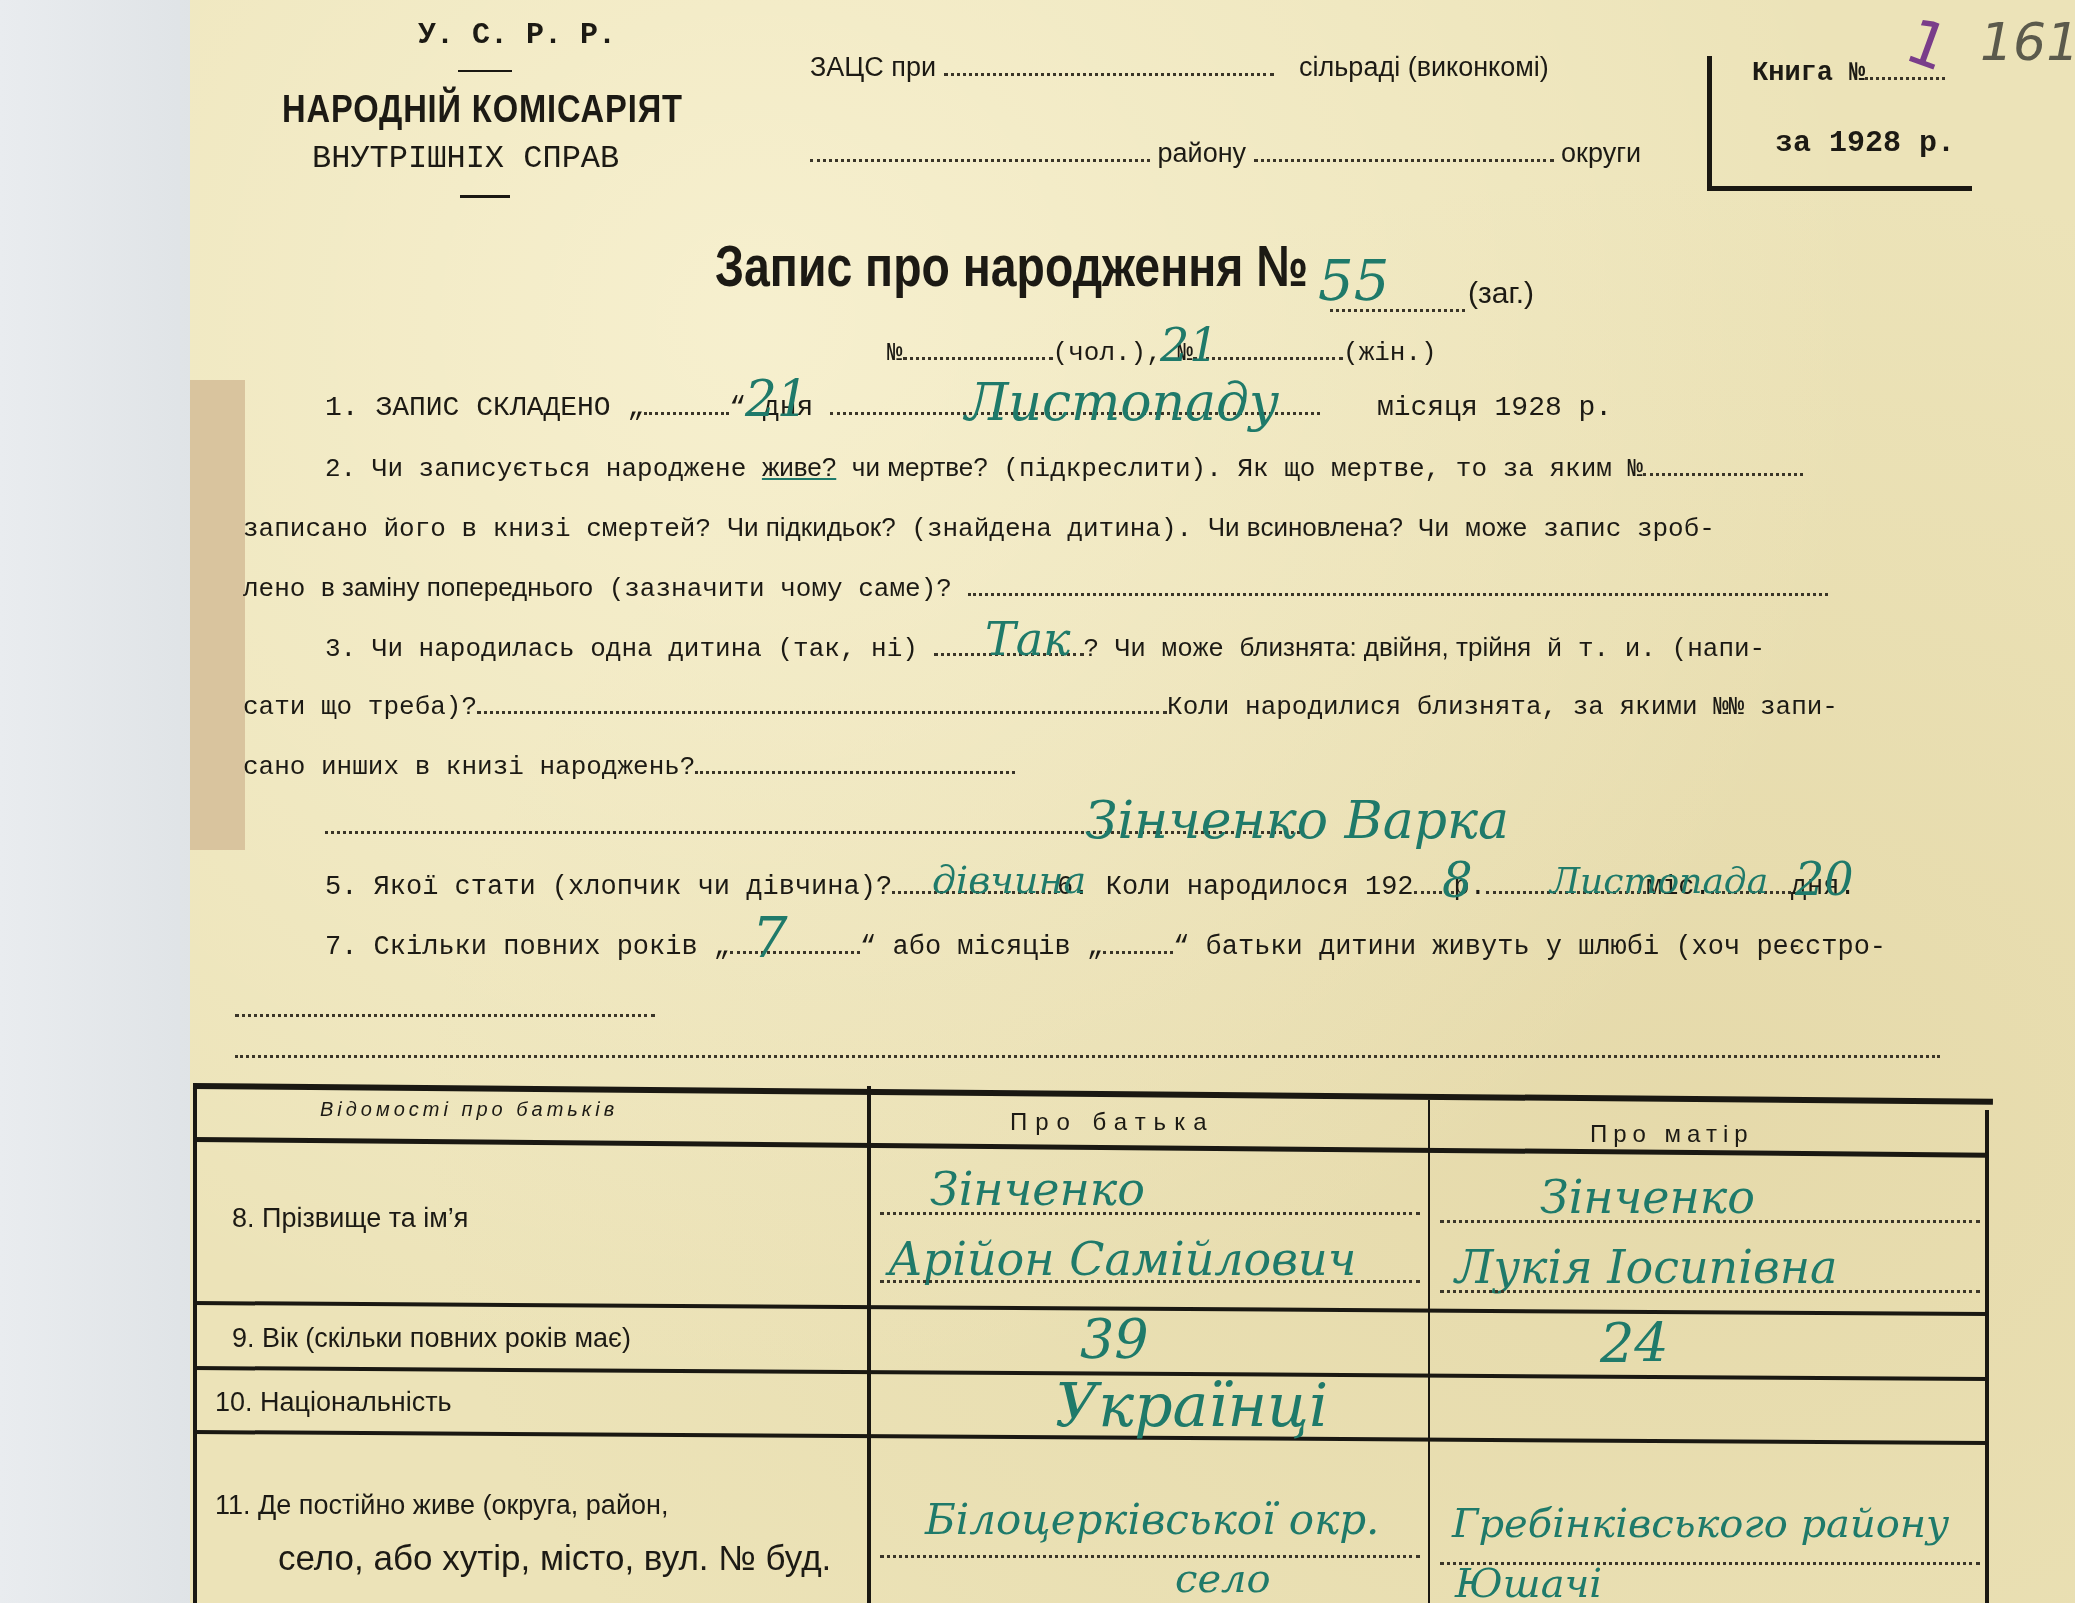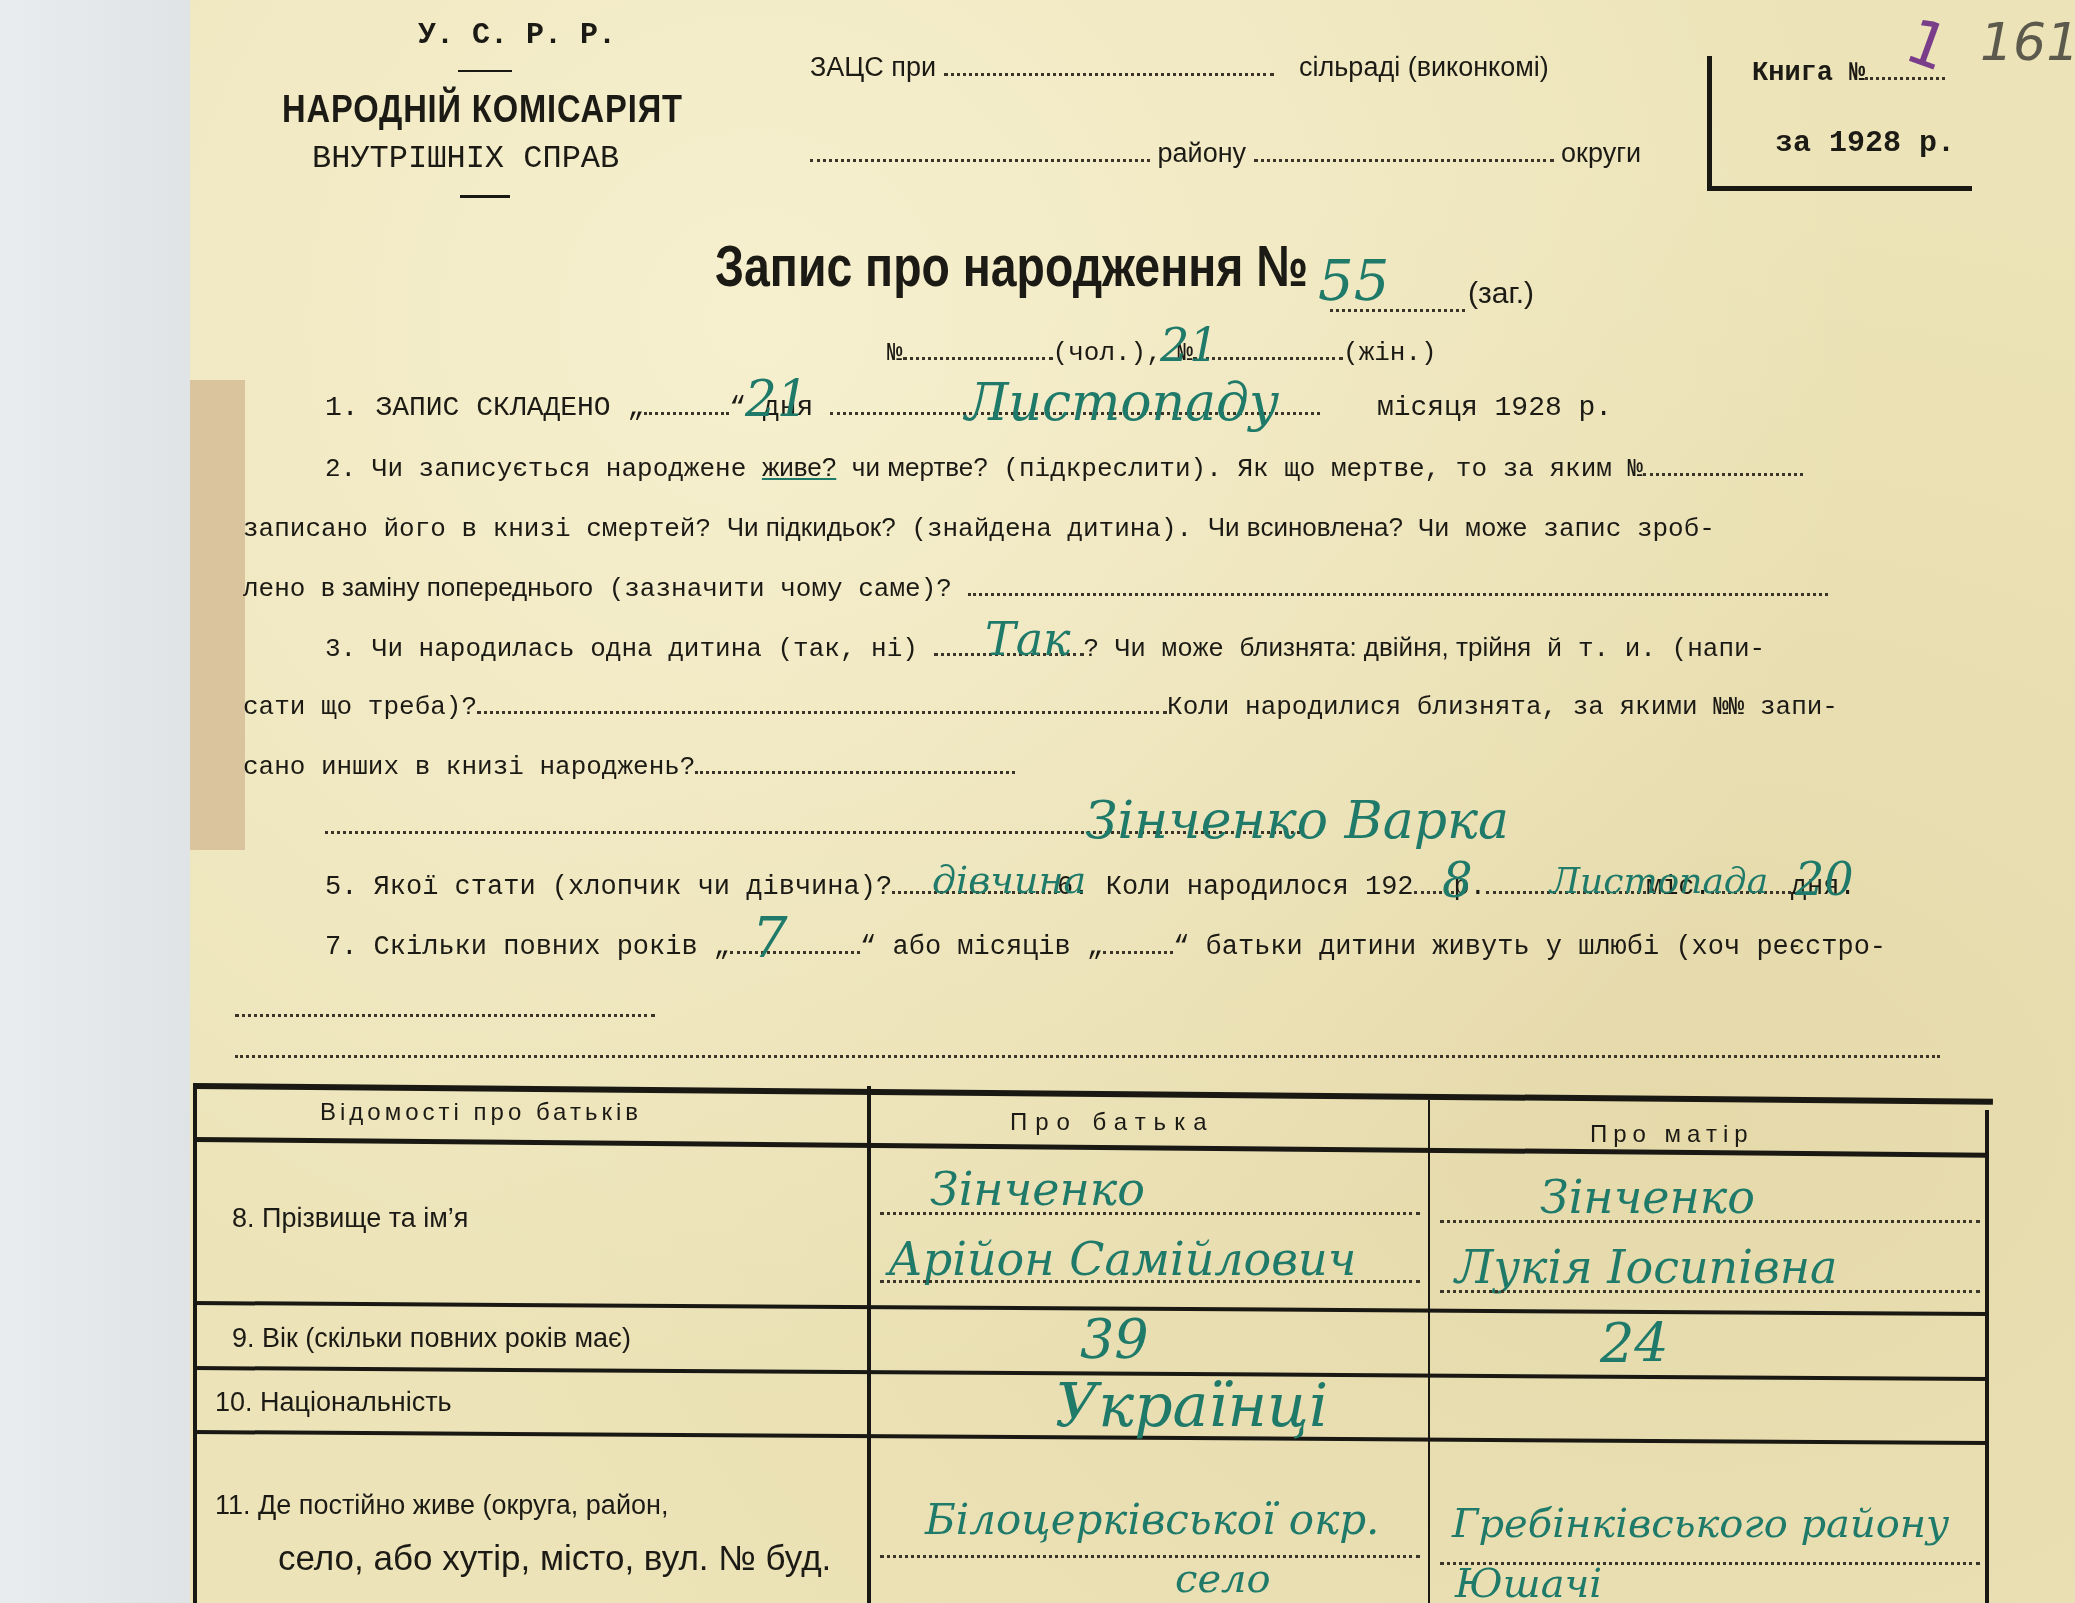--- a/index.html
+++ b/index.html
@@ -134,21 +134,21 @@
   <div class="line" style="left:193px;top:1083px;width:1800px;height:6px;transform:rotate(0.5deg);transform-origin:left;"></div>
   <div class="line" style="left:193px;top:1083px;width:4px;height:520px;"></div>
   <div class="line" style="left:867px;top:1086px;width:4px;height:517px;"></div>
   <div class="line" style="left:1428px;top:1100px;width:2px;height:503px;"></div>
   <div class="line" style="left:1985px;top:1110px;width:4px;height:493px;"></div>
   <div class="line" style="left:193px;top:1137px;width:1795px;height:5px;transform:rotate(0.5deg);transform-origin:left;"></div>
   <div class="line" style="left:193px;top:1301px;width:1795px;height:4px;transform:rotate(0.35deg);transform-origin:left;"></div>
   <div class="line" style="left:193px;top:1366px;width:1795px;height:4px;transform:rotate(0.35deg);transform-origin:left;"></div>
   <div class="line" style="left:193px;top:1430px;width:1795px;height:4px;transform:rotate(0.35deg);transform-origin:left;"></div>
 
-  <div class="tcell mono" style="left:320px;top:1098px;font-size:24px;letter-spacing:4px;">Відомості про батьків</div>
+  <div class="tcell mono" style="left:320px;top:1098px;font-size:20px;letter-spacing:4px;font-style:italic;">Відомості про батьків</div>
   <div class="tcell mono" style="left:1010px;top:1108px;font-size:24px;letter-spacing:8px;">Про батька</div>
   <div class="tcell mono" style="left:1590px;top:1120px;font-size:24px;letter-spacing:6px;">Про матір</div>
 
   <div class="tcell" style="left:232px;top:1203px;font-size:27px;">8. Прізвище та ім’я</div>
   <div class="hw" style="left:930px;top:1162px;font-size:46px;">Зінченко</div>
   <div class="dotline" style="left:880px;top:1212px;width:540px;"></div>
   <div class="hw" style="left:888px;top:1232px;font-size:46px;">Арійон Самійлович</div>
   <div class="dotline" style="left:880px;top:1280px;width:540px;"></div>
   <div class="hw" style="left:1540px;top:1170px;font-size:46px;">Зінченко</div>
   <div class="dotline" style="left:1440px;top:1220px;width:540px;"></div>

